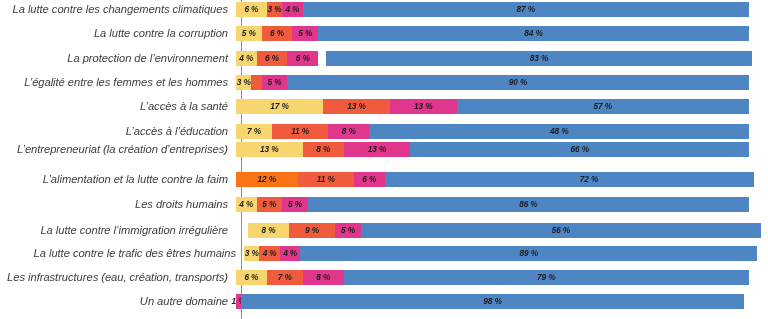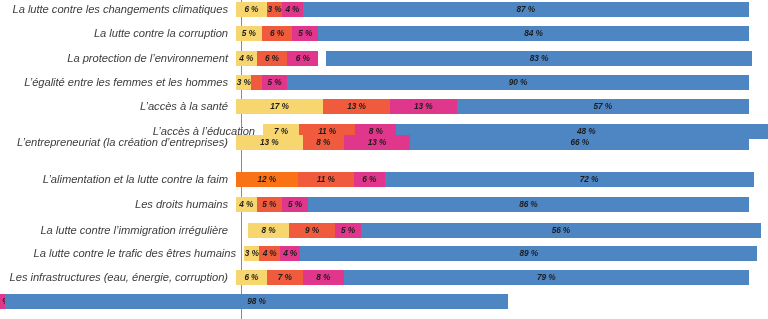--- a/index.html
+++ b/index.html
@@ -158,38 +158,38 @@
             <span class="seg-label">13 %</span>
           </div>
           <div class="seg" style="background: rgb(224, 54, 139); width: 66.69px; flex: 0 0 66.69px;">
             <span class="seg-label">13 %</span>
           </div>
           <div class="seg" style="background: rgb(78, 134, 196); width: 292.41px; flex: 0 0 292.41px;">
             <span class="seg-label">57 %</span>
           </div>
         </div>
       </div>
-      <div class="row" style="top: 123.75px; padding-left: 27px;">
+      <div class="row" style="top: 123.75px;">
         <div class="row-label">L’accès à l’éducation</div>
         <div class="bar-track">
           <div class="seg" style="background: rgb(247, 214, 112); width: 35.91px; flex: 0 0 35.91px;">
             <span class="seg-label">7 %</span>
           </div>
           <div class="seg" style="background: rgb(239, 91, 60); width: 56.43px; flex: 0 0 56.43px;">
             <span class="seg-label">11 %</span>
           </div>
           <div class="seg" style="background: rgb(224, 54, 139); width: 41.04px; flex: 0 0 41.04px;">
             <span class="seg-label">8 %</span>
           </div>
           <div class="seg" style="background: rgb(78, 134, 196); width: 379.62px; flex: 0 0 379.62px;">
             <span class="seg-label">48 %</span>
           </div>
         </div>
       </div>
-      <div class="row" style="top: 135px;">
+      <div class="row" style="top: 142px;">
         <div class="row-label">L’entrepreneuriat (la création d’entreprises)</div>
         <div class="bar-track">
           <div class="seg" style="background: rgb(247, 214, 112); width: 66.69px; flex: 0 0 66.69px;">
             <span class="seg-label">13 %</span>
           </div>
           <div class="seg" style="background: rgb(239, 91, 60); width: 41.04px; flex: 0 0 41.04px;">
             <span class="seg-label">8 %</span>
           </div>
           <div class="seg" style="background: rgb(224, 54, 139); width: 66.69px; flex: 0 0 66.69px;">
             <span class="seg-label">13 %</span>
@@ -261,37 +261,38 @@
           </div>
           <div class="seg" style="background: rgb(224, 54, 139); width: 20.52px; flex: 0 0 20.52px;">
             <span class="seg-label">4 %</span>
           </div>
           <div class="seg" style="background: rgb(78, 134, 196); width: 456.57px; flex: 0 0 456.57px;">
             <span class="seg-label">89 %</span>
           </div>
         </div>
       </div>
       <div class="row" style="top: 269.85px;">
-        <div class="row-label">Les infrastructures (eau, énergie, corruption)</div>
+        <div class="row-label">Les infrastructures (eau, création, transports)</div>
         <div class="bar-track">
           <div class="seg" style="background: rgb(247, 214, 112); width: 30.78px; flex: 0 0 30.78px;">
             <span class="seg-label">6 %</span>
           </div>
           <div class="seg" style="background: rgb(239, 91, 60); width: 35.91px; flex: 0 0 35.91px;">
             <span class="seg-label">7 %</span>
           </div>
           <div class="seg" style="background: rgb(224, 54, 139); width: 41.04px; flex: 0 0 41.04px;">
             <span class="seg-label">8 %</span>
           </div>
           <div class="seg" style="background: rgb(78, 134, 196); width: 405.27px; flex: 0 0 405.27px;">
             <span class="seg-label">79 %</span>
           </div>
         </div>
       </div>
       <div class="row" style="top: 294.2px;">
+        <div class="row-label">Un autre domaine</div>
         <div class="bar-track">
           <div class="seg" style="background: rgb(224, 54, 139); width: 5.13px; flex: 0 0 5.13px;">
             <span class="seg-label" style="position: absolute; left: 50%; transform: translateX(-50%);">1 %</span>
           </div>
           <div class="seg" style="background: rgb(78, 134, 196); width: 502.74px; flex: 0 0 502.74px;">
             <span class="seg-label">98 %</span>
           </div>
         </div>
       </div>
     </div>

